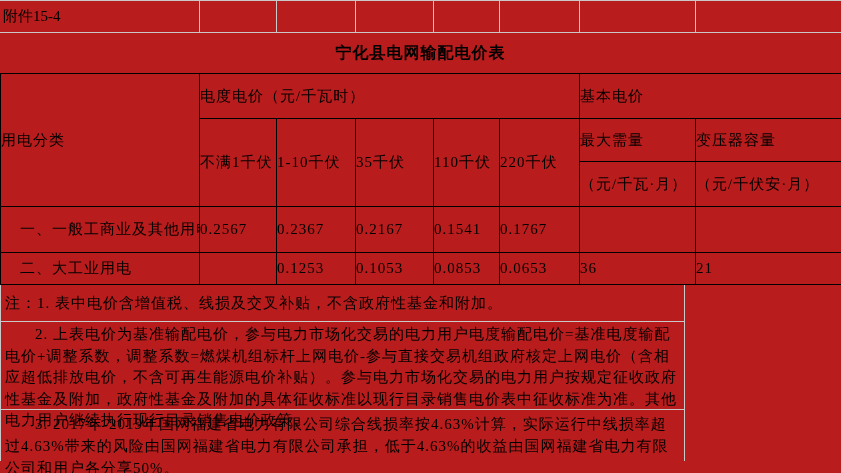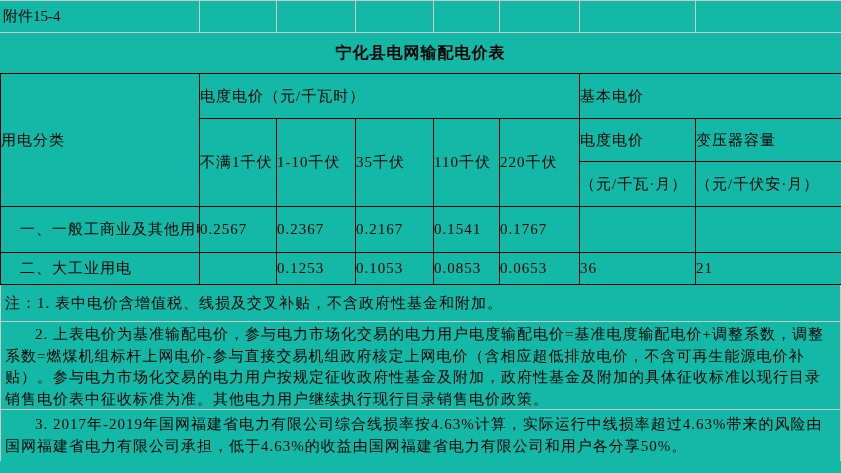--- a/index.html
+++ b/index.html
@@ -2,21 +2,21 @@
 <html><head>
 <meta charset="utf-8">
 <style>
   * { margin:0; padding:0; box-sizing:border-box; }
   html,body { background:#ffffff; }
   body {
     width:841px; height:473px; overflow:hidden;
     font-family:"Liberation Serif","DejaVu Serif",serif;
     color:#000000;
   }
-  .sheet { width:841px; height:473px; background:#14b8a6; }
+  .sheet { width:841px; height:473px; background:#b91c1c; }
 
   
   table.toprow {
     width:841px; height:33px; border-collapse:collapse; table-layout:fixed;
     border-top:1px solid #c9c9c9; border-bottom:1px solid #c9c9c9;
   }
   table.toprow td {
     border-left:1px solid #c9c9c9; border-right:1px solid #c9c9c9;
     font-size:15px; padding-left:3px; white-space:nowrap; overflow:hidden;
   }
@@ -42,21 +42,21 @@
   tr.h1 { height:45px; }
   tr.h2 { height:43px; }
   tr.h3 { height:45px; }
   tr.d1 { height:46px; }
   tr.d2 { height:32px; }
   col.c1{width:199px} col.c2{width:77px} col.c3{width:79px} col.c4{width:78px}
   col.c5{width:66px} col.c6{width:80px} col.c7{width:116px} col.c8{width:146px}
 
   
   .note {
-    width:841px; font-size:15px; letter-spacing:1px;
+    width:685px; font-size:15px; letter-spacing:1px;
     border-left:1px solid #c9c9c9; border-right:1px solid #c9c9c9;
     border-bottom:1px solid #c9c9c9; padding:0 4px;
   }
   .note1 { height:37px; line-height:36px; border-bottom:1px solid #c9c9c9; }
   .note2 { height:88px; line-height:21.5px; padding-top:2px; text-indent:2em; }
   .note3 { height:51px; line-height:22px; padding-top:3px; text-indent:2em; border-bottom:none; }
 </style>
 </head>
 <body>
 
@@ -105,21 +105,21 @@
       <th rowspan="3">用电分类</th>
       <th colspan="5">电度电价（元/千瓦时）</th>
       <th colspan="2">基本电价</th>
     </tr>
     <tr class="h2">
       <th rowspan="2">不满1千伏</th>
       <th rowspan="2">1-10千伏</th>
       <th rowspan="2">35千伏</th>
       <th rowspan="2">110千伏</th>
       <th rowspan="2">220千伏</th>
-      <th>电度电价</th>
+      <th>最大需量</th>
       <th>变压器容量</th>
     </tr>
     <tr class="h3">
       <th>（元/千瓦·月）</th>
       <th>（元/千伏安·月）</th>
     </tr>
     <tr class="d1">
       <td class="cat">一、一般工商业及其他用电</td>
       <td>0.2567</td>
       <td>0.2367</td>

